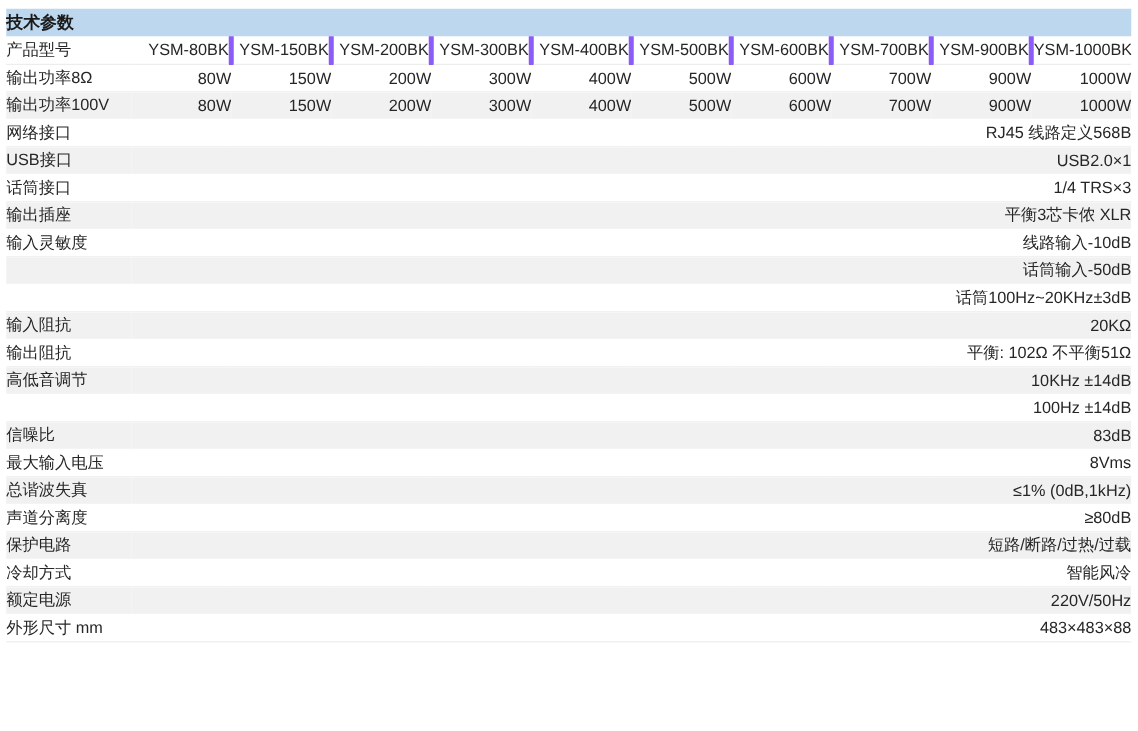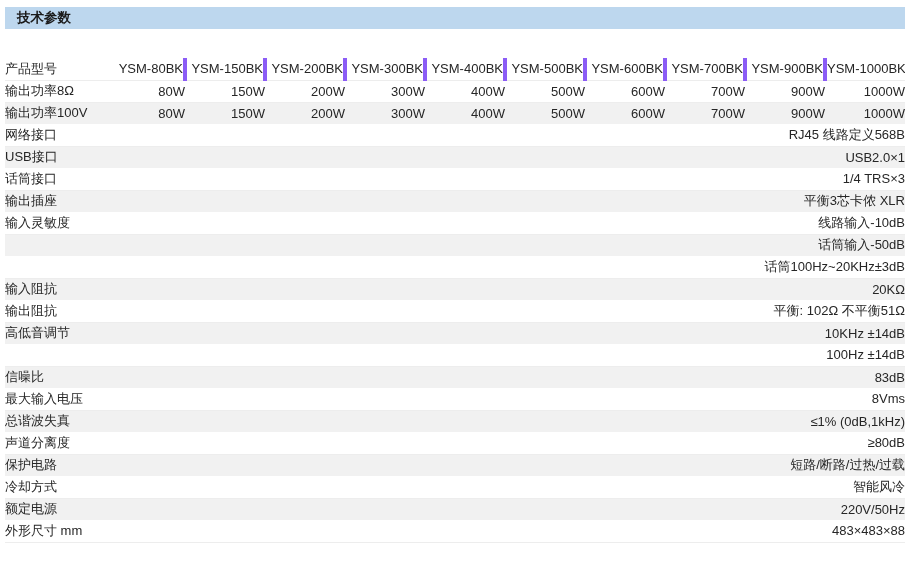--- a/index.html
+++ b/index.html
@@ -17,31 +17,29 @@
     box-sizing: border-box;
     padding: 7px 5px 0 5px;
   }
   .panel {
     width: 900px;
   }
   .title-bar {
     background: #BDD7EE;
     height: 22px;
     line-height: 22px;
-    padding-left: 12px;
     font-size: 13.5px;
     font-weight: bold;
     color: #1a1a1a;
   }
   table.spec-table {
     border-collapse: collapse;
     table-layout: fixed;
     width: 900px;
     font-size: 13px;
-    margin-top: 29px;
   }
   table.spec-table col.c-label { width: 100px; }
   table.spec-table col.c-m { width: 80px; }
   table.spec-table tr {
     height: 22px;
     border-bottom: 1px solid #ededed;
   }
   table.spec-table tbody tr:nth-child(odd):not(:first-child) {
     background: #F1F1F1;
     border-bottom: none;

